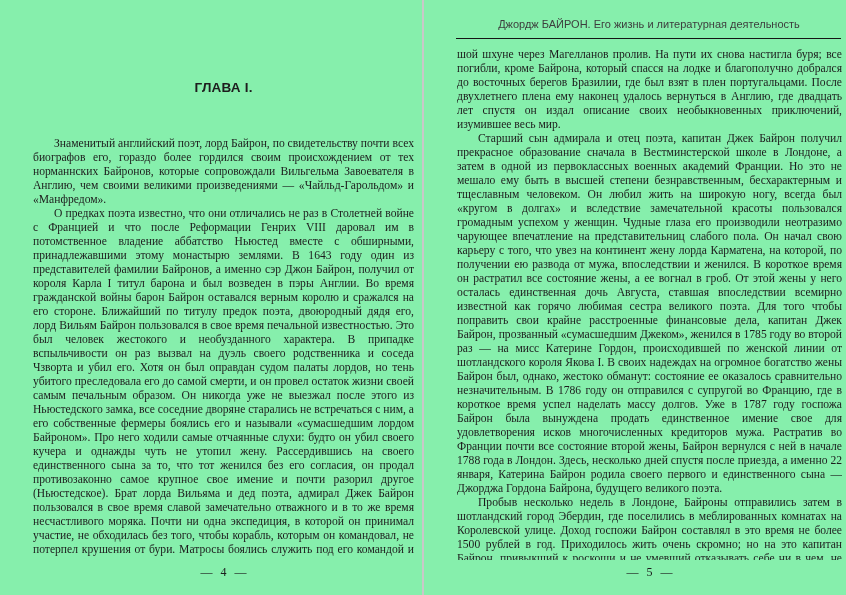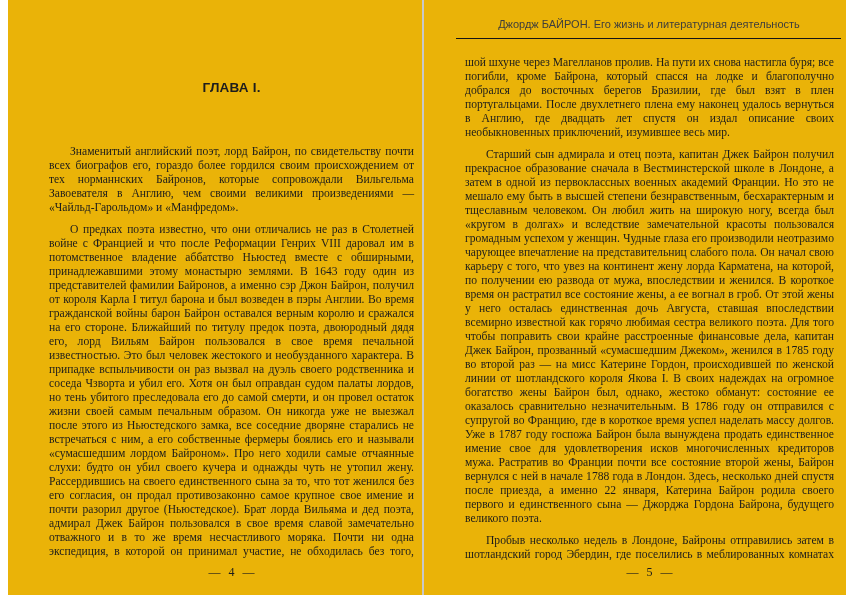--- a/index.html
+++ b/index.html
@@ -5,22 +5,22 @@
   html, body { margin: 0; padding: 0; background: #ffffff; }
   .spread {
     position: relative;
     width: 846px;
     height: 595px;
     background: #ffffff;
     overflow: hidden;
     font-family: "Liberation Serif", serif;
     color: #1c1c1c;
   }
-  .page { position: absolute; top: 0; height: 595px; overflow: hidden; background: #eab308; }
-  .page-left  { left: 8px;   width: 449px; }
+  .page { position: absolute; top: 0; height: 595px; overflow: hidden; background: #86efac; }
+  .page-left  { left: 0;   width: 449px; }
   .page-right { left: 424px; width: 422px; }
   .gutter-divider {
     position: absolute; top: 0; left: 422px; width: 2px; height: 595px;
     background: #c8c8c8;
   }
   .chapter-title {
     position: absolute; top: 80px; left: 33px; width: 381px;
     margin: 0; text-align: center;
     font-family: "Liberation Sans", sans-serif;
     font-weight: bold; font-size: 13.5px; line-height: 15px;
@@ -36,21 +36,21 @@
     position: absolute; top: 38px; left: 32px; width: 385px; height: 1px;
     background: #151515;
   }
   .page-body {
     position: absolute; overflow: hidden;
     font-size: 11.6px; line-height: 14px;
     text-align: justify;
   }
   .page-left  .page-body { left: 33px; top: 137px; width: 381px; height: 422px; }
   .page-right .page-body { left: 33px; top: 48px;  width: 385px; height: 512px; }
-  .page-body p { margin: 8px; padding: 0; }
+  .page-body p { margin: 0; padding: 0; }
   .page-body p.indent { text-indent: 21px; }
   .folio {
     position: absolute; top: 565px; left: 33px; width: 381px;
     text-align: center; font-size: 12px; line-height: 14px;
     color: #1c1c1c; word-spacing: 5px;
   }
   .page-right .folio { width: 385px; }
 </style>
 </head>
 <body>

